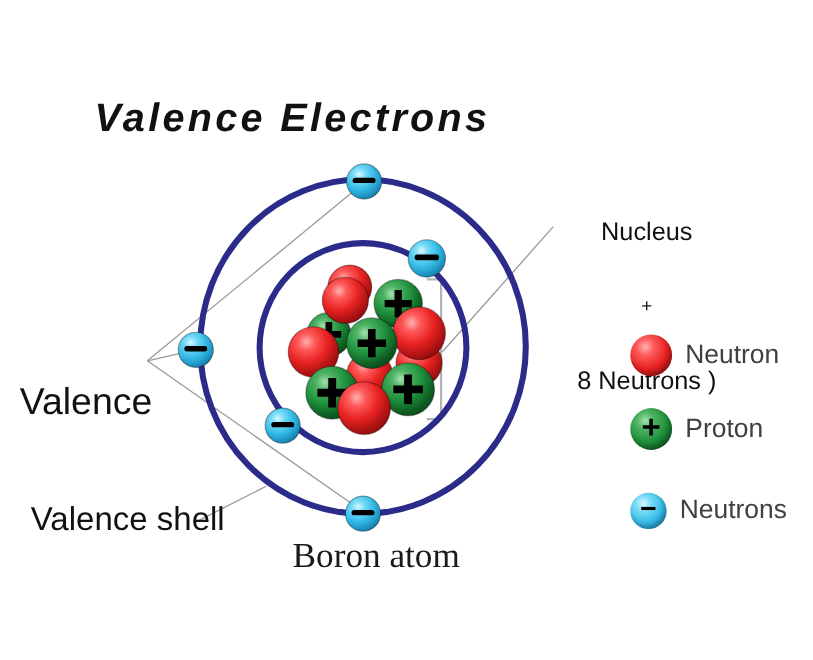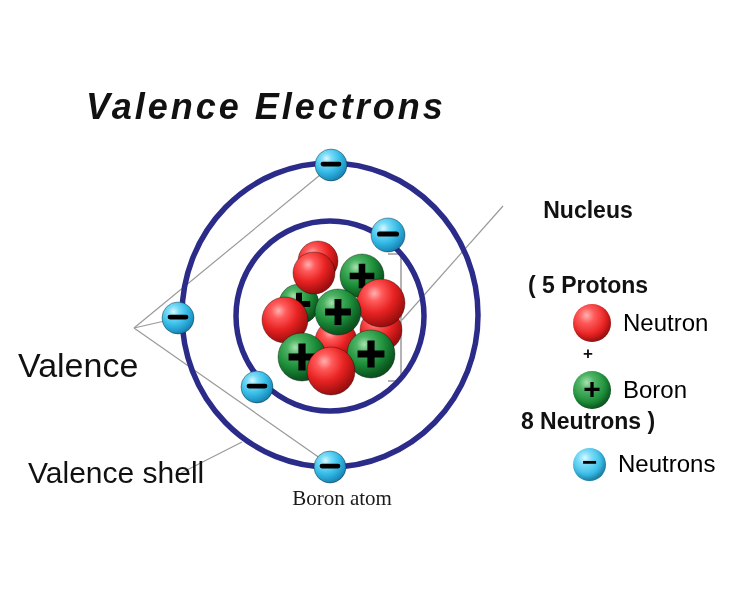--- a/index.html
+++ b/index.html
@@ -1,28 +1,28 @@
 <!DOCTYPE html>
 <html><head>
 <meta charset="utf-8">
 <style>
   html,body{margin:0;padding:0;background:#fff;}
   #stage{position:relative;width:739px;height:600px;background:#fff;overflow:hidden;
          font-family:"Liberation Sans",sans-serif;color:#111;}
   #scene{position:absolute;left:0;top:0;width:739px;height:600px;}
   .txt{position:absolute;white-space:pre;}
   .title{left:86px;top:70px;font-size:36px;font-weight:bold;font-style:italic;letter-spacing:3px;margin-top:16px;}
-  .nucleus-label{left:498px;top:148px;width:180px;text-align:center;font-size:23px;line-height:25px;font-weight:bold;}
+  .nucleus-label{left:498px;top:148px;width:180px;text-align:center;font-size:23px;line-height:25px;}
   .nucleus-label .plusline{font-size:17px;line-height:11px;}
   .valence-electrons-label{left:18px;top:303px;width:110px;text-align:center;font-size:34px;line-height:25px;}
   .valence-shell-label{left:28px;top:456px;font-size:30px;}
   .boron-label{left:250px;top:486px;width:184px;text-align:center;
-               font-family:"Liberation Serif",serif;font-size:21px;color:#1a1a1a;}
+               font-family:"Liberation Serif",serif;font-size:32px;color:#1a1a1a;}
   .legend-item{position:absolute;left:573px;display:flex;align-items:center;gap:12px;height:40px;}
-  .legend-label{font-size:24px;color:#000000;}
+  .legend-label{font-size:24px;color:#404040;}
   .sphere{border-radius:50%;display:flex;align-items:center;justify-content:center;
           box-shadow:inset -2px -3px 5px rgba(0,0,0,0.25);}
   .sphere .sign{font-weight:bold;color:#000;line-height:1;}
   .sphere-neutron{width:38px;height:38px;
     background:radial-gradient(circle at 36% 30%, #ffb2b2 0%, #ff5a5a 22%, #e82222 55%, #ab1212 85%, #8f0c0c 100%);}
   .sphere-proton{width:38px;height:38px;
     background:radial-gradient(circle at 36% 30%, #a5e2ae 0%, #4db364 22%, #1d8f3a 55%, #0d5c22 85%, #094a1a 100%);}
   .sphere-proton .sign{font-size:30px;margin-top:-3px;}
   .sphere-electron{width:33px;height:33px;
     background:radial-gradient(circle at 36% 30%, #dcf7ff 0%, #7adcf7 22%, #38bde8 55%, #1d93c4 85%, #1478a6 100%);}
@@ -125,21 +125,20 @@
       <g>
         <circle cx="330" cy="467" r="16" fill="url(#grad-electron)" stroke="rgba(0,0,0,0.35)" stroke-width="1"></circle>
         <path d="M 322 466.04 H 338" stroke="#000000" stroke-width="4.8" stroke-linecap="round" fill="none"></path>
       </g>
     </svg>
 
   <div class="txt title">Valence Electrons</div>
 
   <div class="txt nucleus-label">
     <div>Nucleus</div>
-    <div>( 5 Protons</div>
     <div class="plusline">+</div>
     <div>8 Neutrons )</div>
   </div>
 
   <div class="txt valence-electrons-label">
     <div>Valence</div>
   </div>
 
   <div class="txt valence-shell-label">Valence shell</div>
 
@@ -149,21 +148,21 @@
     <div class="sphere sphere-neutron">
       <span class="sign"></span>
     </div>
     <span class="legend-label">Neutron</span>
   </div>
 
   <div class="legend-item" style="top:370px">
     <div class="sphere sphere-proton">
       <span class="sign">+</span>
     </div>
-    <span class="legend-label">Boron</span>
+    <span class="legend-label">Proton</span>
   </div>
 
   <div class="legend-item" style="top:444px">
     <div class="sphere sphere-electron">
       <span class="sign">−</span>
     </div>
     <span class="legend-label">Neutrons</span>
   </div>
 
 </div>

